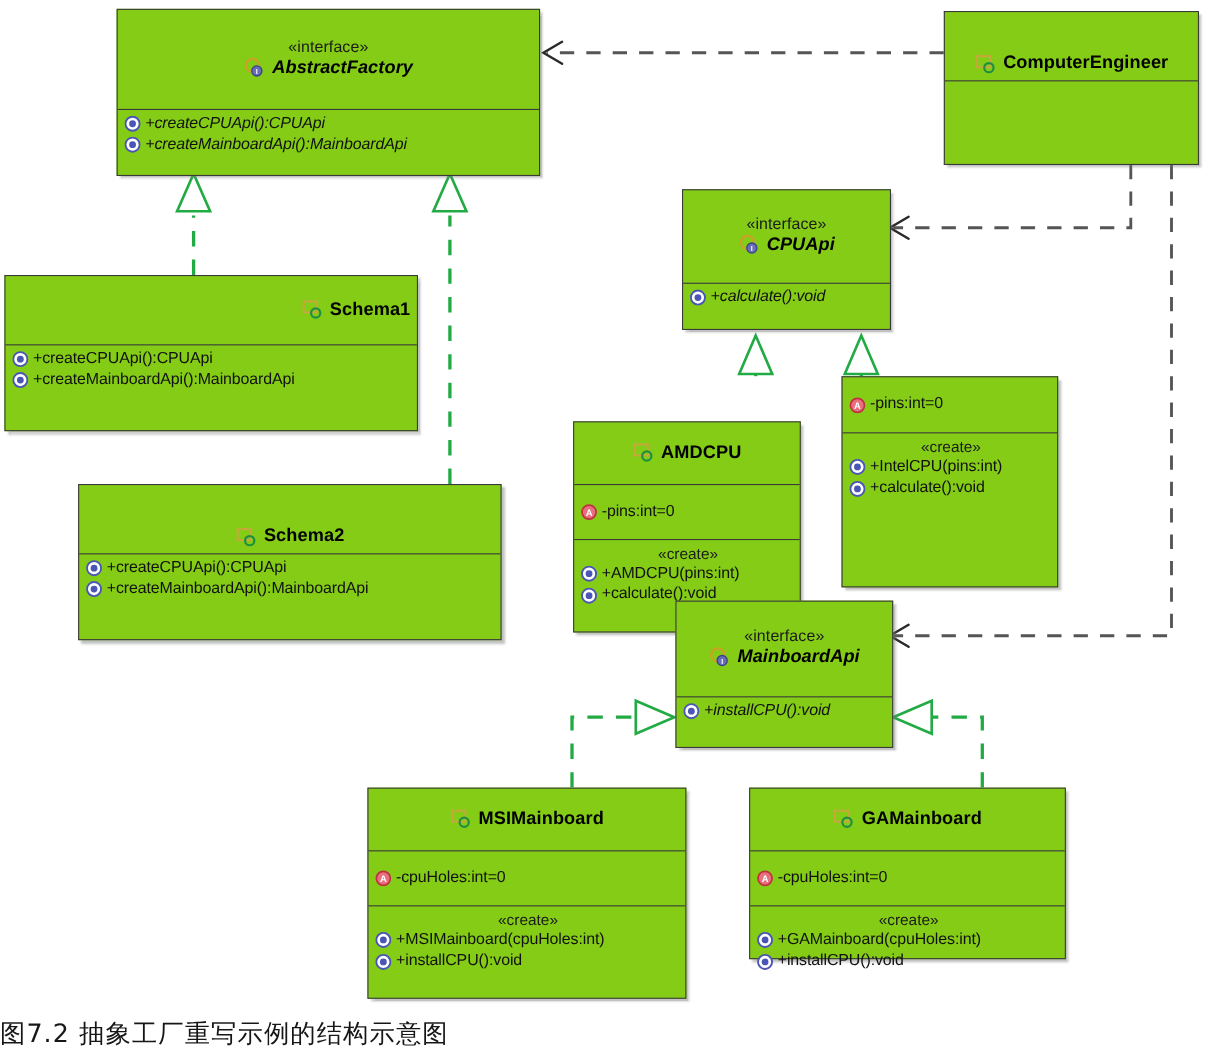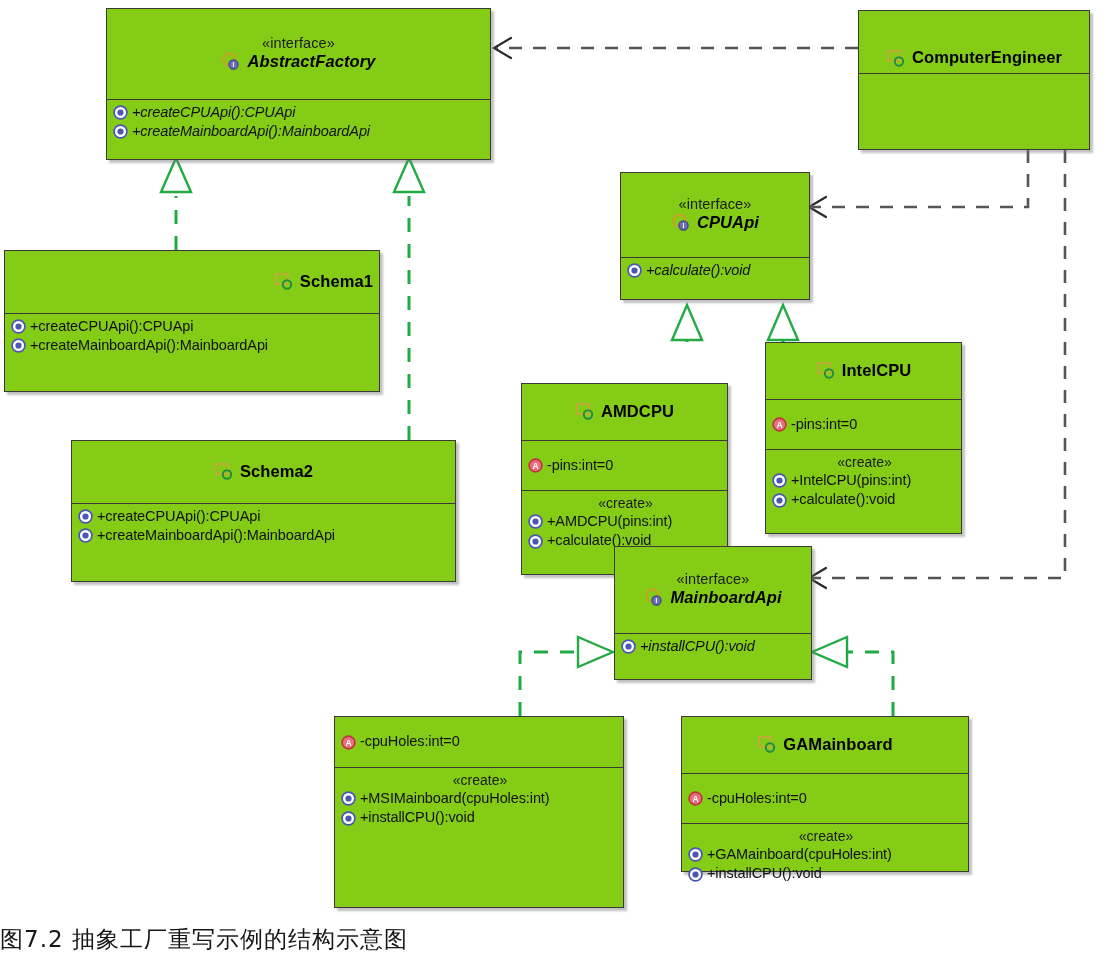--- a/index.html
+++ b/index.html
@@ -244,21 +244,21 @@
           <circle cx="7.5" cy="7.5" r="6.4" fill="#ffffff" stroke="#4a56b5" stroke-width="1.7"></circle>
           <circle cx="7.5" cy="7.5" r="3.1" fill="#4a56b5"></circle>
         </svg>
       </span>
       <span class="mtext">+createMainboardApi():MainboardApi</span>
     </div>
   </div>
 </div>
 
 <div class="uml-box" style="left:71px; top:440px; width:385px; height:142px;">
-  <div class="compartment c-head" style="height:62px;">
+  <div class="compartment c-head" style="height:62px;justify-content:flex-end;">
     <div class="titlerow">
       <span class="ico">
         <svg width="20" height="18" viewBox="0 0 20 18">
           <rect x="2" y="2" width="12" height="10" fill="none" stroke="#c6a83c" stroke-width="1.8"></rect>
           <circle cx="13" cy="12.5" r="4.2" fill="none" stroke="#1f8f42" stroke-width="2"></circle>
         </svg>
       </span>
       <span class="cls-title">Schema2</span>
     </div>
   </div>
@@ -351,31 +351,20 @@
           <circle cx="7.5" cy="7.5" r="6.4" fill="#ffffff" stroke="#4a56b5" stroke-width="1.7"></circle>
           <circle cx="7.5" cy="7.5" r="3.1" fill="#4a56b5"></circle>
         </svg>
       </span>
       <span class="mtext">+calculate():void</span>
     </div>
   </div>
 </div>
 
 <div class="uml-box" style="left:765px; top:342px; width:197px; height:192px;">
-  <div class="compartment c-head" style="height:56px;">
-    <div class="titlerow">
-      <span class="ico">
-        <svg width="20" height="18" viewBox="0 0 20 18">
-          <rect x="2" y="2" width="12" height="10" fill="none" stroke="#c6a83c" stroke-width="1.8"></rect>
-          <circle cx="13" cy="12.5" r="4.2" fill="none" stroke="#1f8f42" stroke-width="2"></circle>
-        </svg>
-      </span>
-      <span class="cls-title">IntelCPU</span>
-    </div>
-  </div>
   <div class="compartment c-body" style="height:50px; display:flex; align-items:center;">
     <div class="member">
       <span class="ico">
         <svg width="15" height="15" viewBox="0 0 15 15">
           <circle cx="7.5" cy="7.5" r="6.4" fill="#e8707e" stroke="#c0303f" stroke-width="1.6"></circle>
           <text x="7.5" y="11" font-size="8.5" fill="#ffffff" text-anchor="middle" font-family="Liberation Sans, sans-serif" font-weight="bold">A</text>
         </svg>
       </span>
       <span class="mtext">-pins:int=0</span>
     </div>
@@ -424,20 +413,31 @@
           <circle cx="7.5" cy="7.5" r="6.4" fill="#ffffff" stroke="#4a56b5" stroke-width="1.7"></circle>
           <circle cx="7.5" cy="7.5" r="3.1" fill="#4a56b5"></circle>
         </svg>
       </span>
       <span class="mtext">+installCPU():void</span>
     </div>
   </div>
 </div>
 
 <div class="uml-box" style="left:334px; top:716px; width:290px; height:192px;">
+  <div class="compartment c-head" style="height:56px;">
+    <div class="titlerow">
+      <span class="ico">
+        <svg width="20" height="18" viewBox="0 0 20 18">
+          <rect x="2" y="2" width="12" height="10" fill="none" stroke="#c6a83c" stroke-width="1.8"></rect>
+          <circle cx="13" cy="12.5" r="4.2" fill="none" stroke="#1f8f42" stroke-width="2"></circle>
+        </svg>
+      </span>
+      <span class="cls-title">MSIMainboard</span>
+    </div>
+  </div>
   <div class="compartment c-body" style="height:50px; display:flex; align-items:center;">
     <div class="member">
       <span class="ico">
         <svg width="15" height="15" viewBox="0 0 15 15">
           <circle cx="7.5" cy="7.5" r="6.4" fill="#e8707e" stroke="#c0303f" stroke-width="1.6"></circle>
           <text x="7.5" y="11" font-size="8.5" fill="#ffffff" text-anchor="middle" font-family="Liberation Sans, sans-serif" font-weight="bold">A</text>
         </svg>
       </span>
       <span class="mtext">-cpuHoles:int=0</span>
     </div>

